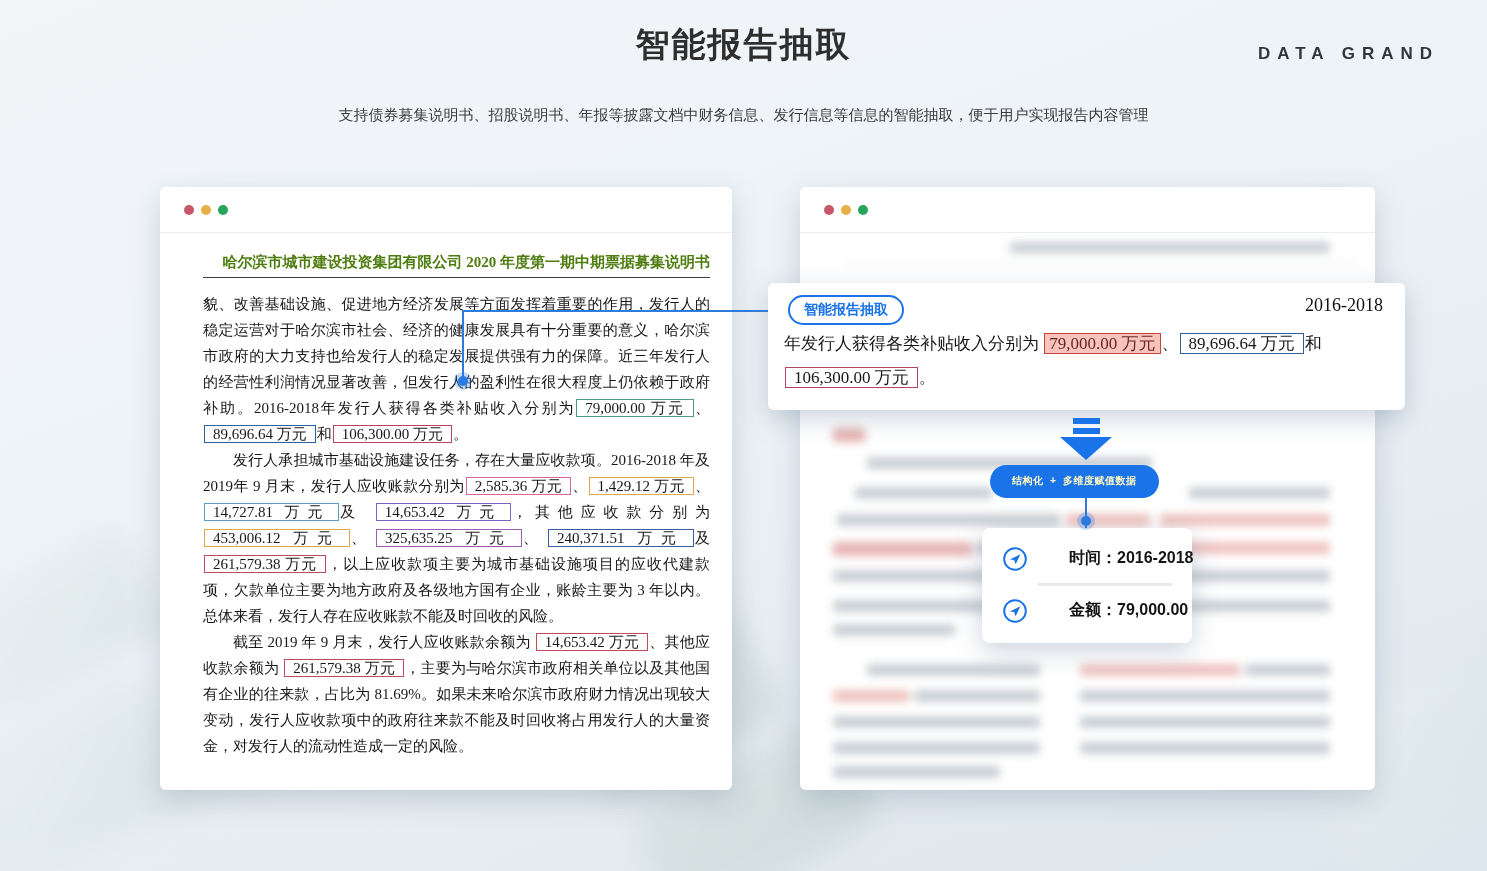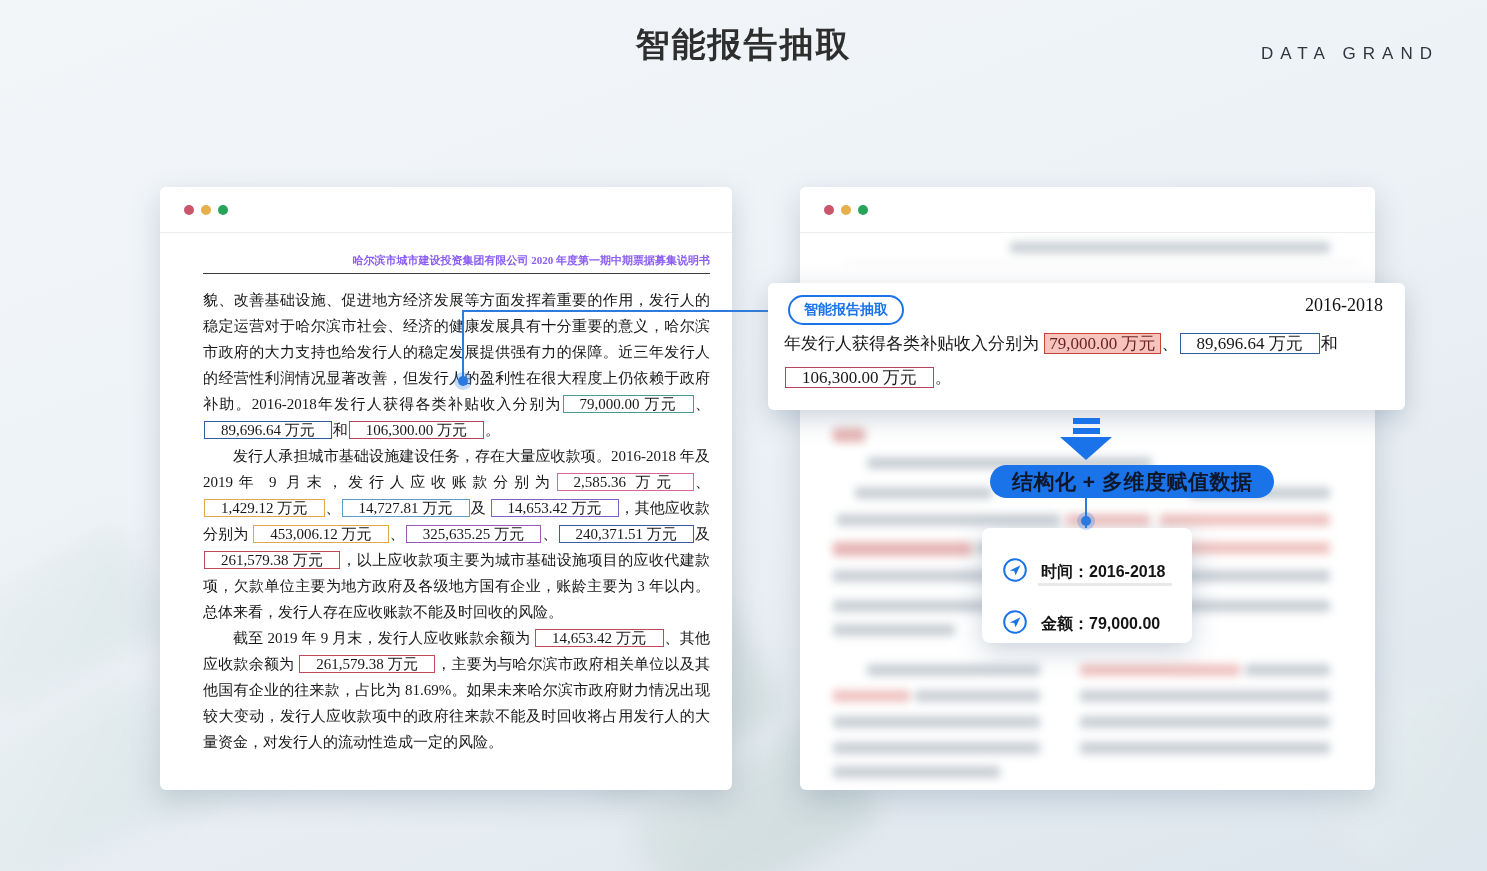--- a/index.html
+++ b/index.html
@@ -11,40 +11,40 @@
     background:linear-gradient(145deg,#e9f0f2,#d8e4e6);transform:rotate(-28deg);}
   .bgkey.dark{background:linear-gradient(145deg,#cfdcd9,#bccdc9);opacity:.5;}
 
   .page-title{position:absolute;top:22px;left:0;width:100%;text-align:center;
     font-size:34px;font-weight:600;color:#2e2e2e;letter-spacing:2px;}
   .page-sub{position:absolute;top:106px;left:0;width:100%;text-align:center;
     font-size:15px;color:#3c3c3c;}
 
   .logo{position:absolute;top:40px;right:48px;text-align:center;}
   .logo-cn{font-size:40px;font-weight:800;color:#1b3faa;letter-spacing:3px;line-height:1.1;}
-  .logo-en{font-size:17px;font-weight:400;color:#30363c;letter-spacing:7px;margin-top:4px;}
+  .logo-en{font-size:17px;font-weight:700;color:#30363c;letter-spacing:7px;margin-top:4px;}
 
   .win{position:absolute;top:187px;height:603px;background:#fff;border-radius:6px;
     box-shadow:0 10px 28px rgba(110,130,155,.30);}
   .win-left{left:160px;width:572px;}
   .win-right{left:800px;width:575px;}
   .winbar{height:45px;border-bottom:1px solid #ededed;display:flex;align-items:center;
     padding-left:24px;border-radius:6px 6px 0 0;background:#fff;}
   .dot{width:10px;height:10px;border-radius:50%;margin-right:7px;}
   .dot.r{background:#c9566b}.dot.y{background:#e6b04c}.dot.g{background:#27a35a}
 
   
   .doc{padding:12px 22px 0 43px;font-family:"Liberation Serif","DejaVu Serif",serif;color:#171717;}
-  .doc-header{font-size:11px;font-weight:700;text-align:right;margin-top:8px;color:#8b5cf6;}
+  .doc-header{font-size:15px;font-weight:700;text-align:right;margin-top:8px;color:#4d7c0f;}
   .doc-rule{border-bottom:1.5px solid #3b3b3b;margin-top:5px;}
   .doc p{margin:0;font-size:15px;line-height:26px;text-align:justify;}
   .doc p.first{margin-top:13px;}
   .doc p.ind{text-indent:2em;}
 
-  .box{border:1.5px solid #888;padding:0 16px;margin:0 1px;white-space:nowrap;}
+  .box{border:1.5px solid #888;padding:0 8px;margin:0 1px;white-space:nowrap;}
   .box.teal{border-color:#4a9a8e}
   .box.blue{border-color:#2c5f9e}
   .box.red{border-color:#b5455f}
   .box.pink{border-color:#d667a0}
   .box.orange{border-color:#e0a84b}
   .box.lblue{border-color:#5b9bc8}
   .box.purple{border-color:#7a62c8}
   .box.violet{border-color:#9a5ab8}
   .box.navy{border-color:#3c5ba5}
   .box.crimson{border-color:#c04a5a}
@@ -74,44 +74,45 @@
   .callout-text{position:absolute;left:16px;top:44px;width:606px;
     font-family:"Liberation Serif","DejaVu Serif",serif;font-size:17px;line-height:34px;color:#171717;}
 
   
   .arrow-bar{position:absolute;left:1073px;width:27px;height:6px;background:#1a73e8;z-index:6;}
   .arrow-head{position:absolute;left:1060px;top:437px;width:0;height:0;z-index:6;
     border-left:26px solid transparent;border-right:26px solid transparent;border-top:23px solid #1a73e8;}
 
   
   .pill-blue{position:absolute;left:990px;top:465px;height:33px;line-height:33px;
-    background:#1a73e8;color:#0f172a;font-size:21px;font-weight:700;border-radius:17px;
-    padding:0 22px;z-index:6;letter-spacing:.5px;}
+    background:#1a73e8;color:#fef9c3;font-size:10px;font-weight:700;border-radius:17px;
+    padding:0 22px;z-index:6;letter-spacing:.5px;font-family:Liberation Mono, monospace;}
 
   
   .result{position:absolute;left:982px;top:528px;width:210px;background:#fff;border-radius:8px;
     box-shadow:0 8px 26px rgba(110,130,155,.35);z-index:6;padding:6px 0 8px;}
-  .rrow{display:flex;align-items:flex-end;height:49px;padding:0 14px 0 20px;}
+  .rrow{display:flex;align-items:center;height:49px;padding:0 14px 0 20px;gap:28px;}
   .rrow svg{flex:0 0 auto;margin-right:13px;}
   .rtext{font-size:16px;font-weight:700;color:#141414;white-space:nowrap;}
   .rdiv{height:1px;background:#e9e9e9;margin:0 20px 0 56px;}
 </style>
 </head>
 <body>
 
 <div class="stage">
 
   <div class="bgkey" style="left:-40px;top:560px;width:200px;height:120px;"></div>
   <div class="bgkey" style="left:120px;top:660px;width:220px;height:130px;"></div>
   <div class="bgkey" style="left:-60px;top:720px;width:240px;height:140px;"></div>
   <div class="bgkey dark" style="left:560px;top:600px;width:200px;height:170px;"></div>
   <div class="bgkey dark" style="left:640px;top:760px;width:230px;height:120px;"></div>
   <div class="bgkey" style="left:1320px;top:680px;width:220px;height:150px;"></div>
 
   <div class="page-title">智能报告抽取</div>
+  <div class="page-sub">支持债券募集说明书、招股说明书、年报等披露文档中财务信息、发行信息等信息的智能抽取，便于用户实现报告内容管理</div>
 
   <div class="logo">
     <div class="logo-en">DATA GRAND</div>
   </div>
 
   <div class="win win-left">
     <div class="winbar">
       <span class="dot r"></span>
       <span class="dot y"></span>
       <span class="dot g"></span>

